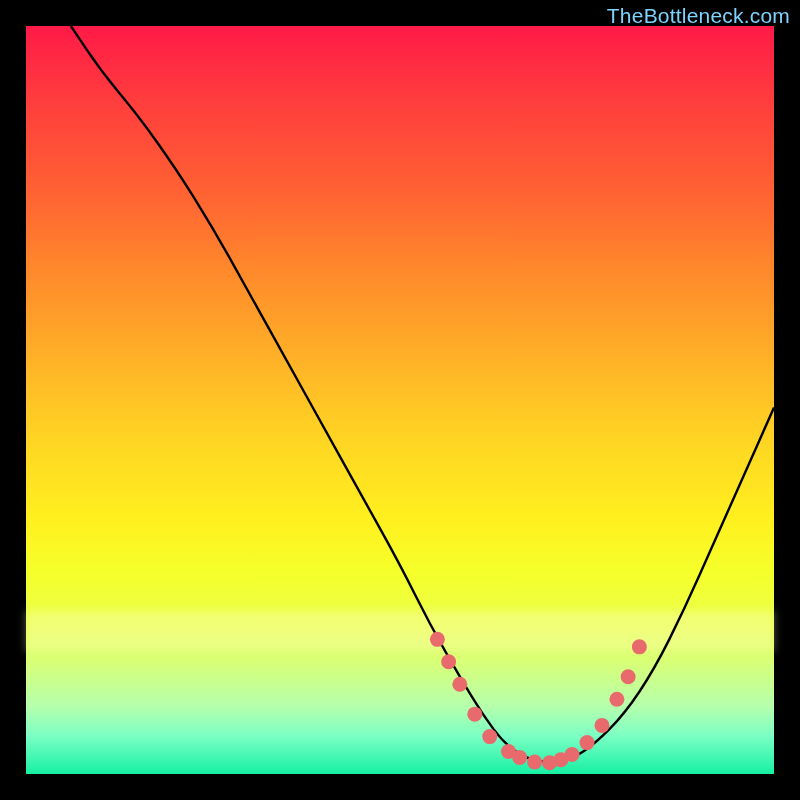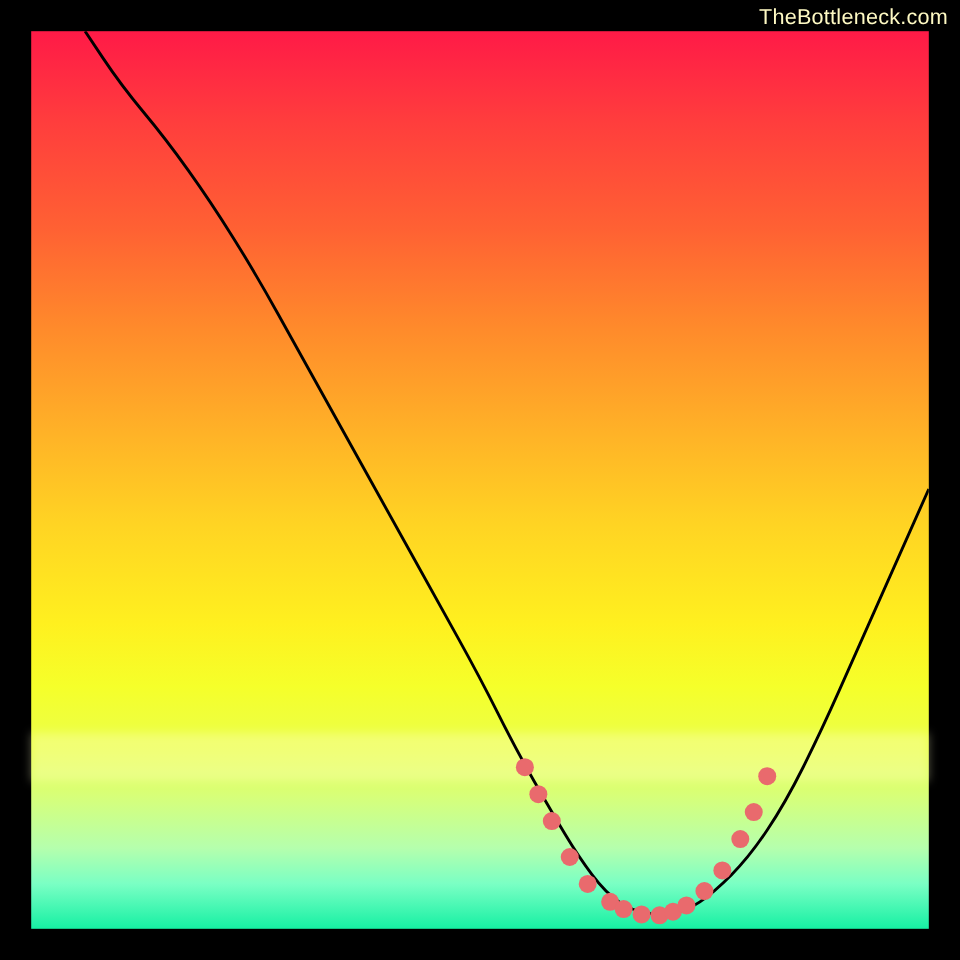--- a/index.html
+++ b/index.html
@@ -39,22 +39,22 @@
     right: 0;
     height: 40px;
     top: 585px;
     background: rgba(255,255,200,0.35);
     filter: blur(4px);
   }
   .watermark {
     position: absolute;
     top: 4px;
     right: 10px;
-    color: #fef9c3;
-    font-size: 18px;
+    color: #7dd3fc;
+    font-size: 21px;
     font-weight: 500;
     letter-spacing: 0.2px;
     z-index: 5;
   }
   svg.plot {
     position: absolute;
     left: 26px;
     top: 26px;
     width: 748px;
     height: 748px;

